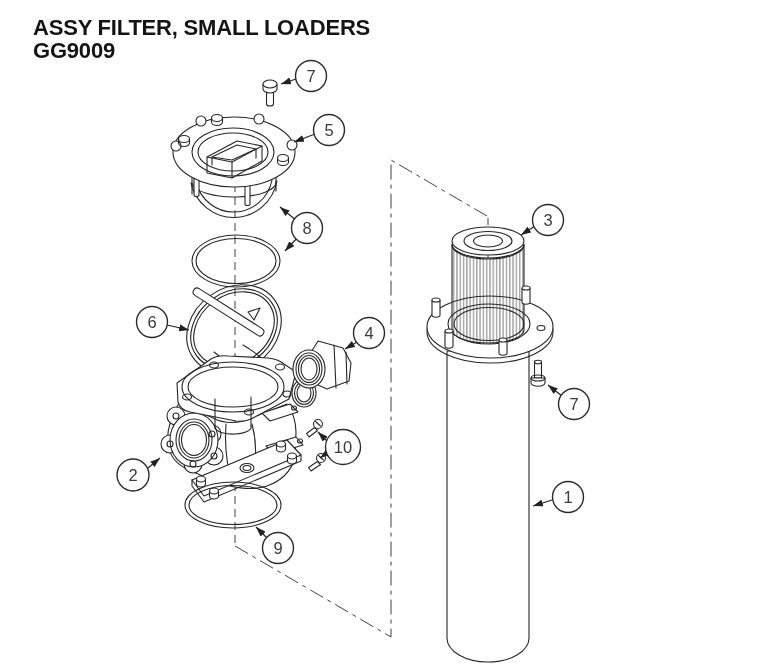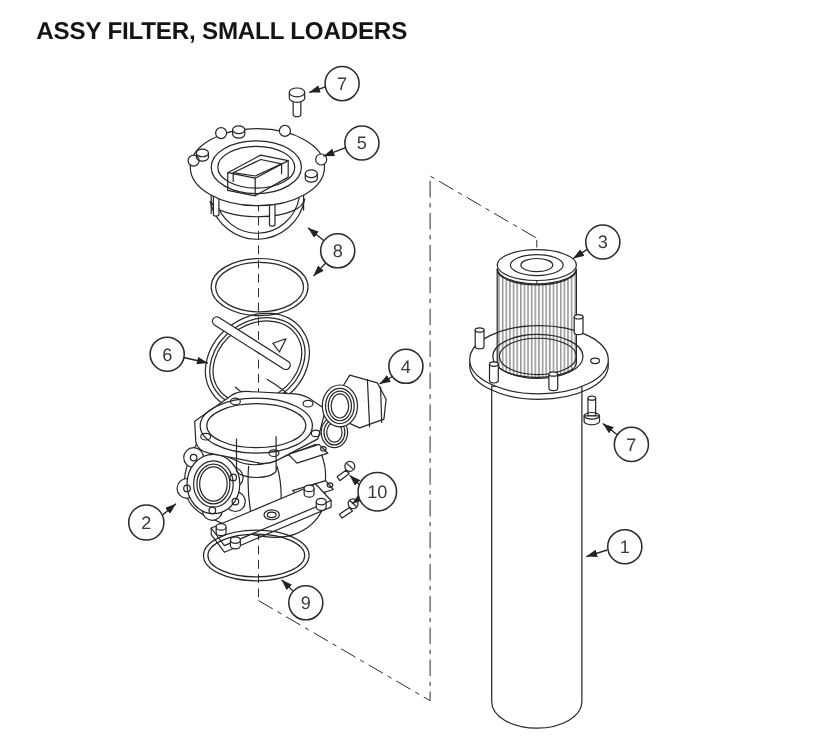--- a/index.html
+++ b/index.html
@@ -15,20 +15,21 @@
   .co{fill:#ffffff;stroke:#2b2b2b;stroke-width:1.4}
   .ct{font-family:"Liberation Sans",sans-serif;font-size:16.5px;fill:#3a3a3a;text-anchor:middle}
 </style>
 </head>
 <body>
 
 <div class="page">
 
   <div class="title-block">
     <div>ASSY FILTER, SMALL LOADERS</div>
+    <div>GG9009</div>
   </div>
 
   <svg width="763" height="670" viewBox="0 0 763 670">
     <defs>
       <marker id="arrow" markerUnits="userSpaceOnUse" markerWidth="11" markerHeight="7" refX="10" refY="3.5" orient="auto">
         <path d="M0,0 L10,3.5 L0,7 Z" fill="#222"></path>
       </marker>
       <pattern id="pleats" width="3.3" height="4" patternUnits="userSpaceOnUse">
         <line x1="1.6" y1="0" x2="1.6" y2="4" stroke="#303030" stroke-width="0.7"></line>
       </pattern>

